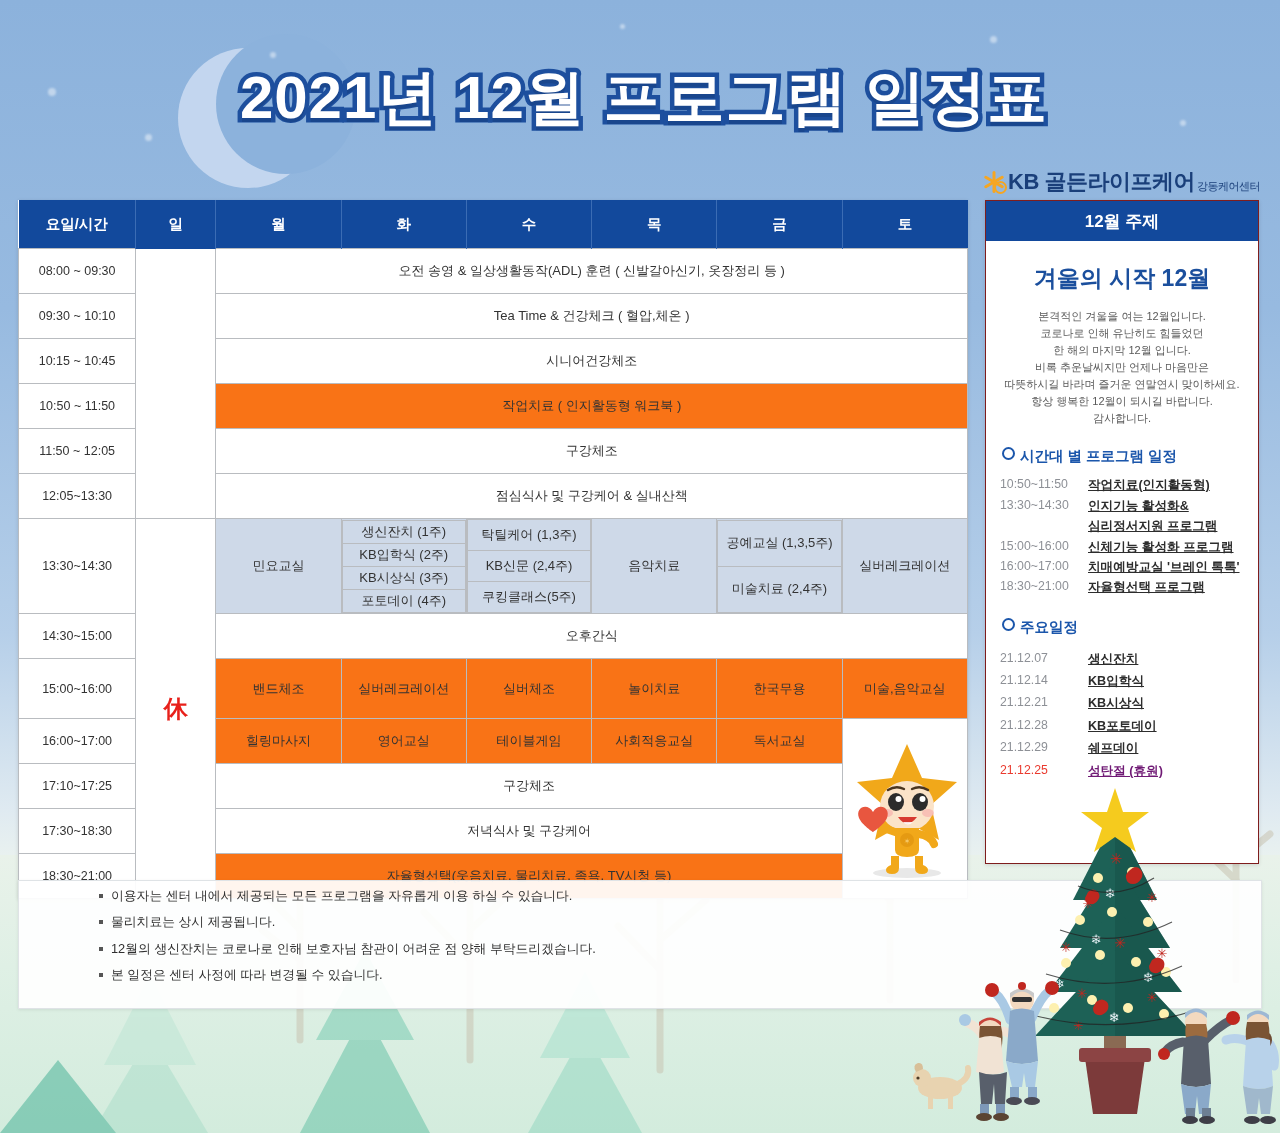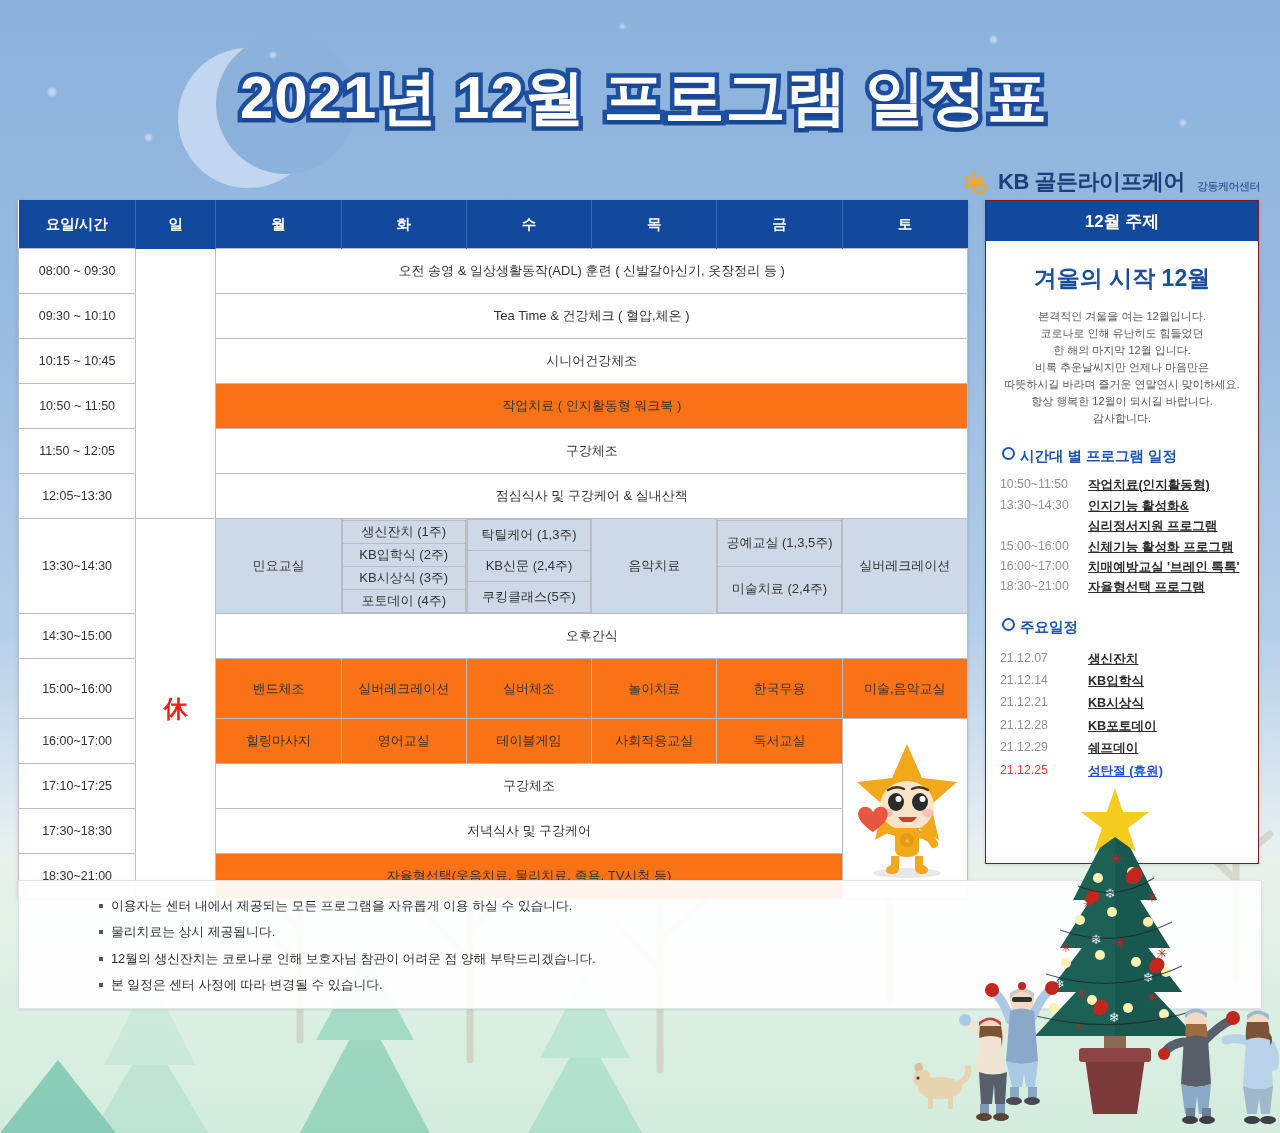--- a/index.html
+++ b/index.html
@@ -21,21 +21,21 @@
         background:#8cb2dc;}
   .star-dot{position:absolute;border-radius:50%;background:#ffffff;opacity:.45;filter:blur(1px);}
   
   #header{position:absolute;left:0;top:0;width:1280px;height:200px;z-index:3;}
   #title{
     position:absolute;left:4px;top:58px;width:1280px;text-align:center;
     font-size:60px;font-weight:bold;letter-spacing:1px;color:#ffffff;
     -webkit-text-stroke:9px #1d4f9e;paint-order:stroke fill;
     text-shadow:0 4px 0 rgba(20,55,110,.35);
   }
-  #logo{position:absolute;right:20px;top:167px;display:flex;align-items:center;gap:12px;}
+  #logo{position:absolute;right:20px;top:167px;display:flex;align-items:center;gap:2px;}
   #logo .mark{width:24px;height:24px;position:relative;}
   #logo .mark span{position:absolute;left:50%;top:50%;width:3px;height:22px;background:#f5a623;border-radius:2px;
       transform-origin:50% 50%;}
   #logo .ring{position:absolute;left:12px;top:11px;width:9px;height:9px;border:2.4px solid #f5a623;border-radius:50%;background:transparent;}
   #logo .kb{font-size:22px;font-weight:bold;color:#1a3f7a;letter-spacing:-.5px;}
   #logo .sub{font-size:11px;color:#1a3f7a;letter-spacing:-.5px;align-self:flex-end;padding-bottom:3px;}
   
   #schedule{position:absolute;left:18px;top:200px;width:950px;z-index:4;
       border-collapse:collapse;background:#ffffff;table-layout:fixed;
       box-shadow:0 1px 4px rgba(0,0,0,.12);}
@@ -69,25 +69,25 @@
   #panel .pdesc{margin:14px 10px 0;text-align:center;color:#595959;font-size:11px;line-height:1.55;}
   #panel .sect{margin:20px 0 0 16px;color:#1b56ab;font-size:14.5px;font-weight:bold;}
   #panel .sect .bul{display:inline-block;width:9px;height:9px;border:2px solid #1b56ab;border-radius:50%;
       margin-right:5px;vertical-align:1px;}
   #panel .rows{margin:9px 0 0 14px;}
   #panel .rw{display:flex;align-items:flex-start;line-height:1.62;}
   #panel .rw .k{width:88px;flex:none;color:#8d9096;font-size:12.3px;}
   #panel .rw .v{color:#2d2d2d;font-size:12.6px;font-weight:bold;text-decoration:underline;}
   #panel .rw.cont .k{visibility:hidden;}
   #panel .rw.red .k{color:#ea3a2e;}
-  #panel .rw.red .v{color:#1d4ed8;}
+  #panel .rw.red .v{color:#701a75;}
   
   #notes{position:absolute;left:18px;top:880px;width:1242px;height:127px;z-index:4;
       background:rgba(255,255,255,.93);border:1px solid #dfe3e6;box-shadow:0 1px 3px rgba(0,0,0,.08);}
-  #notes ul{list-style:none;margin:0;padding:18px 0 0 80px;}
+  #notes ul{list-style:none;margin:0;padding:8px 0 0 80px;}
   #notes li{font-size:12.8px;color:#2f2f2f;line-height:1.05;margin-bottom:13px;position:relative;padding-left:12px;}
   #notes li::before{content:"";position:absolute;left:0;top:5px;width:4px;height:4px;background:#555;}
   
   #art{position:absolute;inset:0;z-index:2;pointer-events:none;}
   #art2{position:absolute;inset:0;z-index:5;pointer-events:none;}
 </style>
 </head>
 <body>
 
 <div id="bg">

